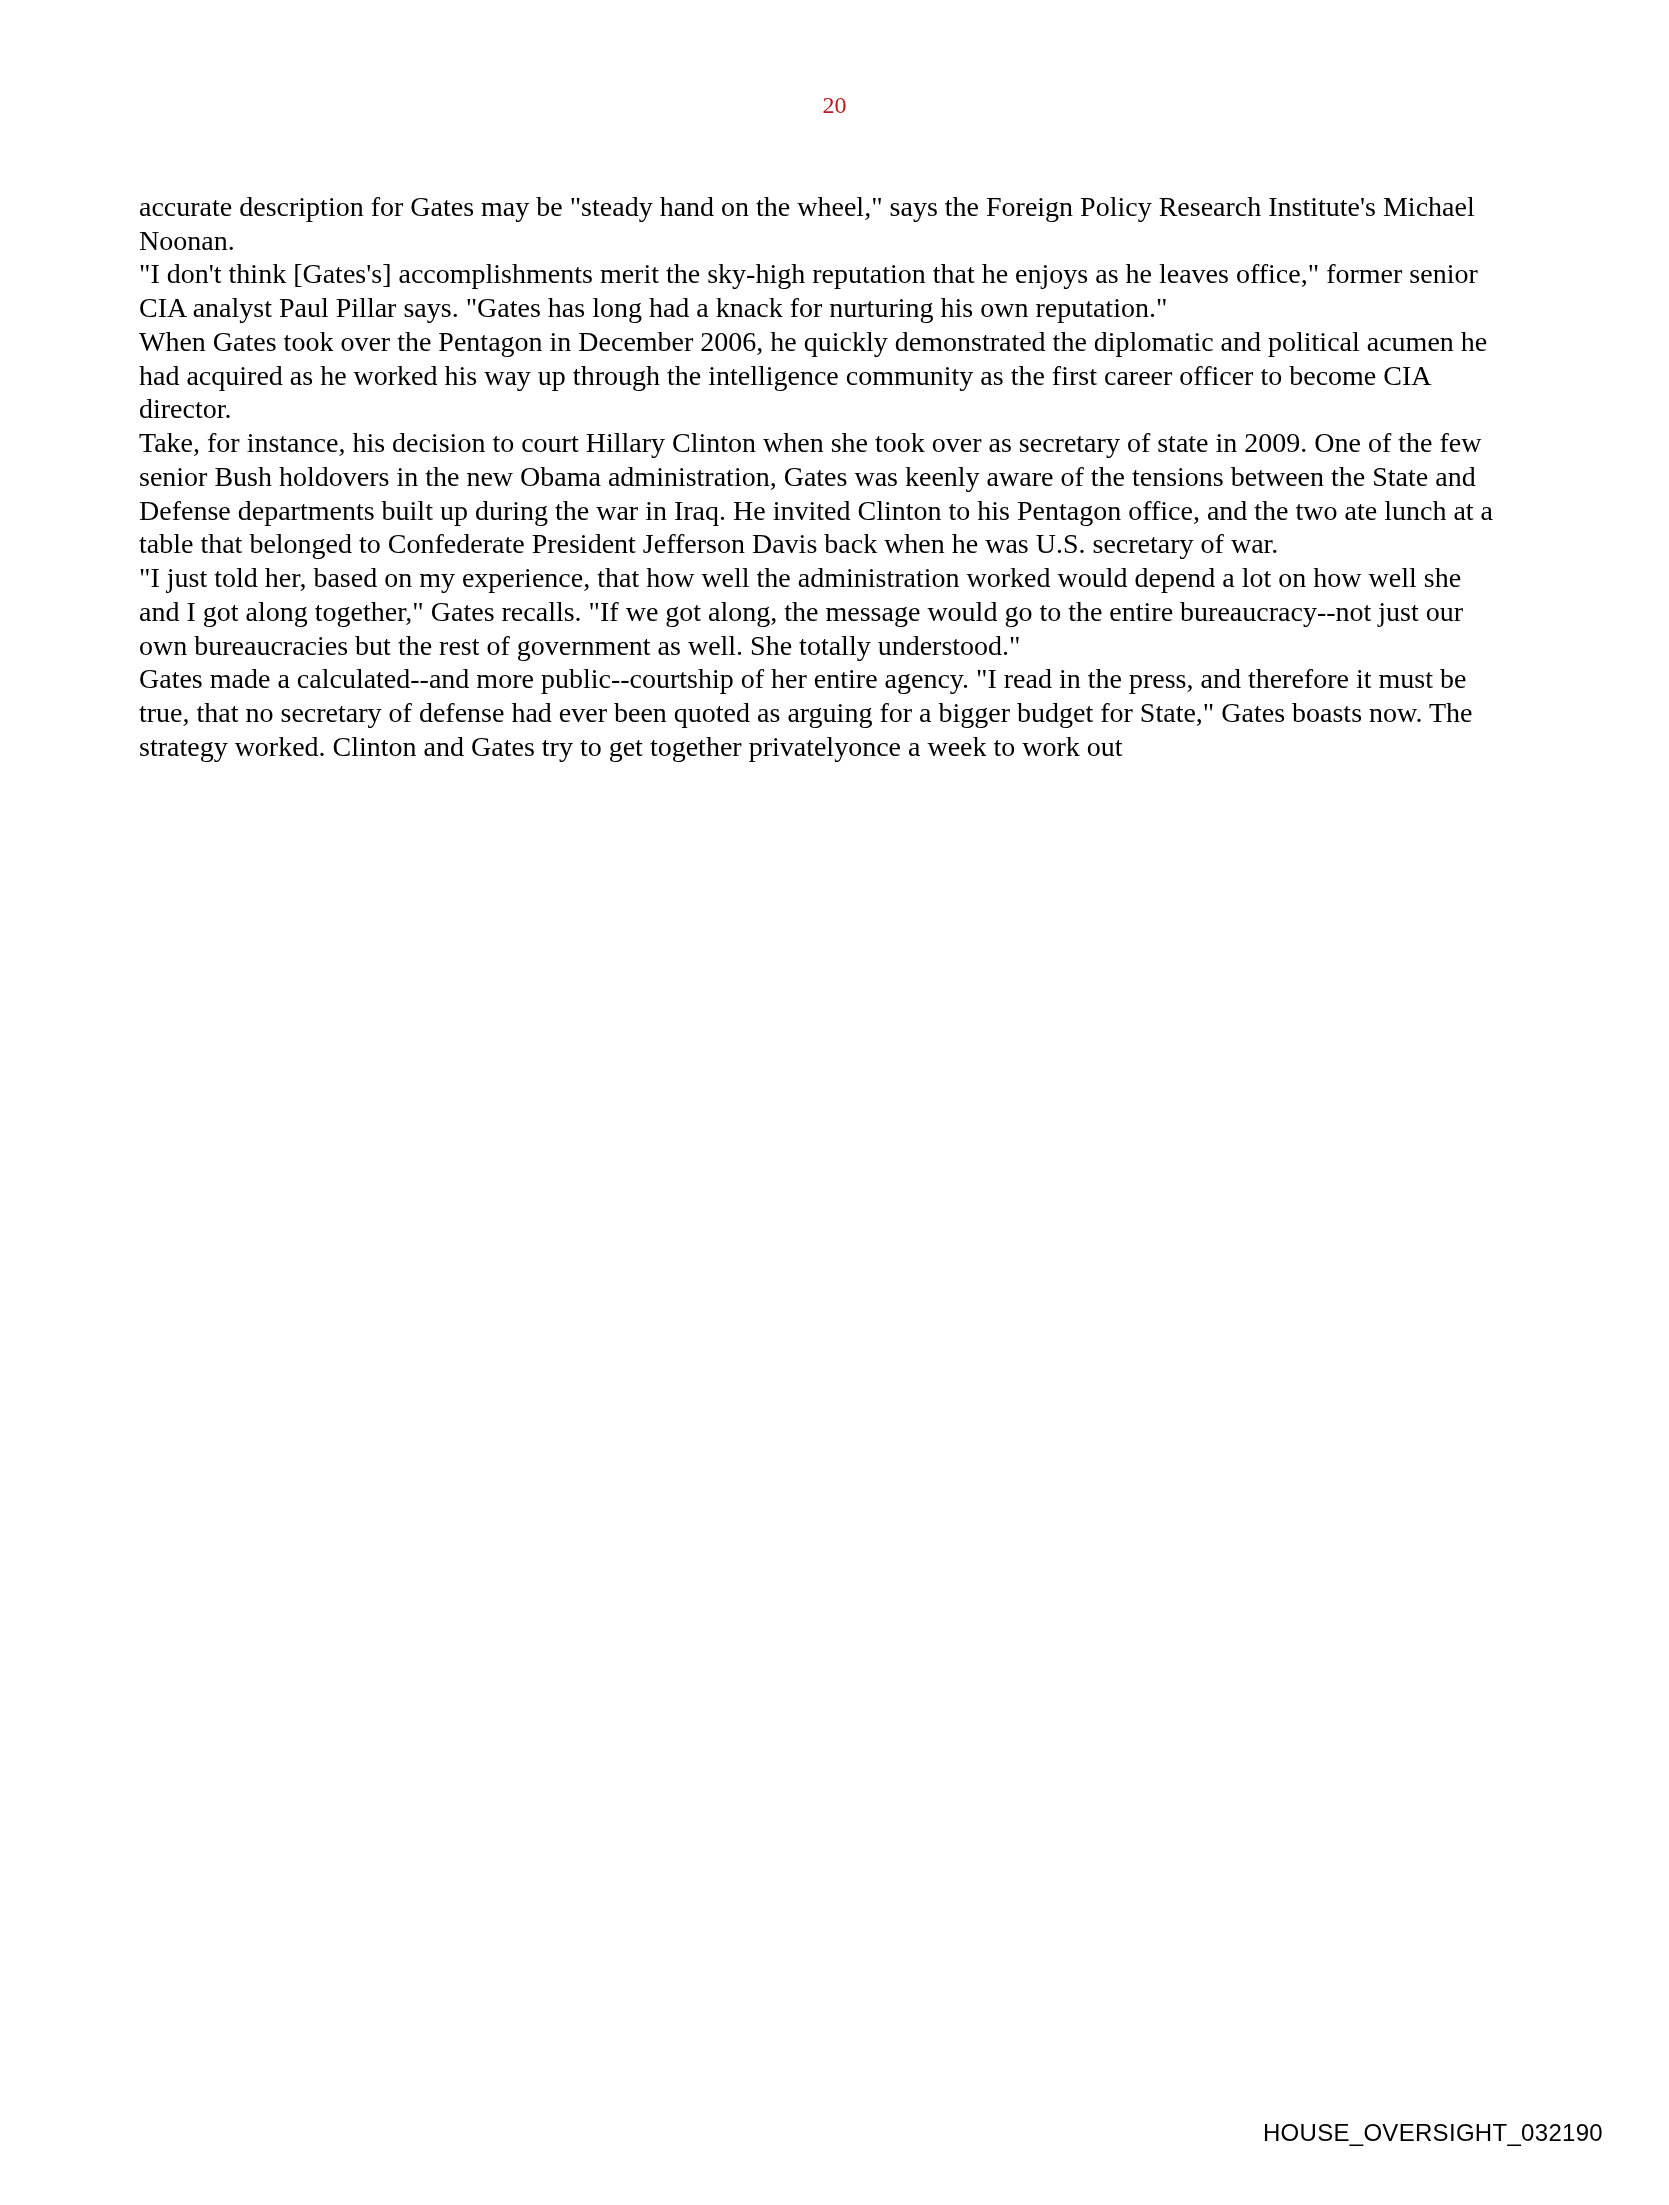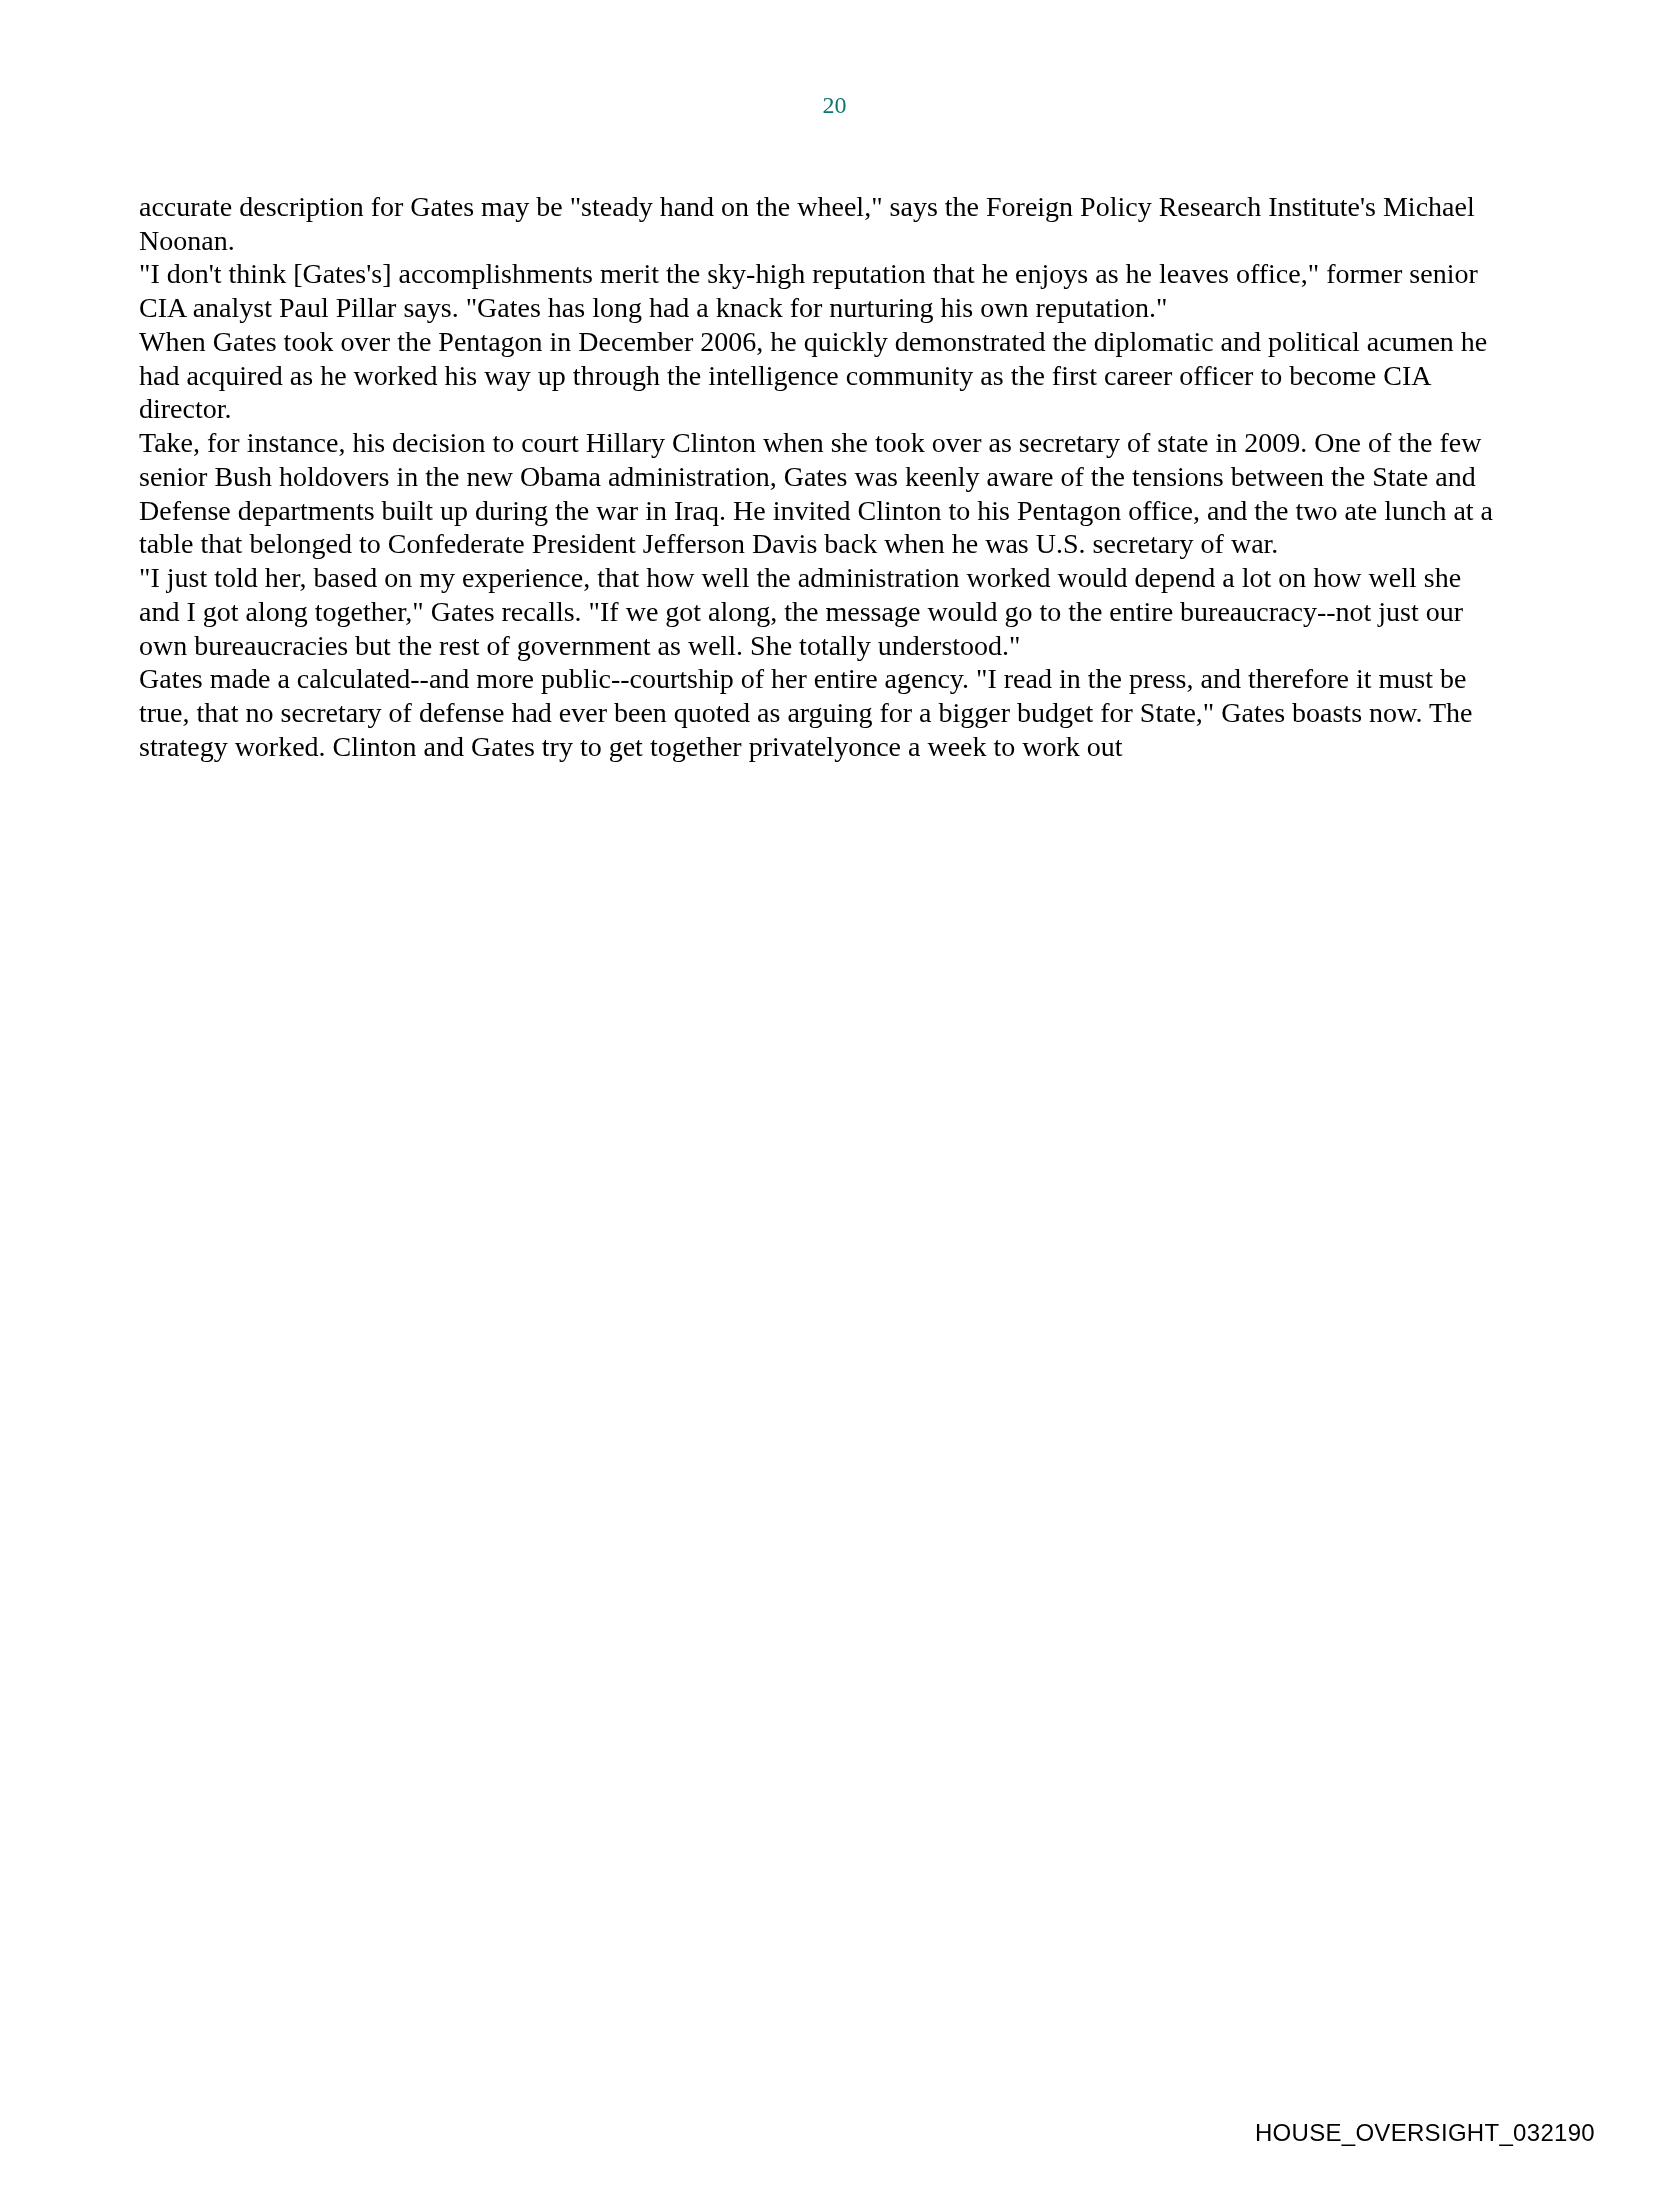--- a/index.html
+++ b/index.html
@@ -18,41 +18,41 @@
     box-sizing: border-box;
   }
   .page-number {
     position: absolute;
     top: 92px;
     left: 0;
     width: 100%;
     text-align: center;
     font-size: 24px;
     font-family: "Liberation Serif", serif;
-    color: #0f766e;
+    color: #b91c1c;
   }
   .body-text {
     position: absolute;
     top: 190px;
     left: 139px;
     width: 1368px;
     font-size: 28px;
     line-height: 1.205;
     text-align: left;
     color: #000;
   }
   .body-text p {
     margin: 0;
     padding: 0;
     text-indent: 0;
   }
   .bates {
     position: absolute;
     bottom: 58px;
-    right: 74px;
+    right: 66px;
     font-size: 24px;
     font-family: "Liberation Sans", sans-serif;
     letter-spacing: 0.3px;
     color: #000;
   }
 </style>
 </head>
 <body>
 
 <div class="page">

